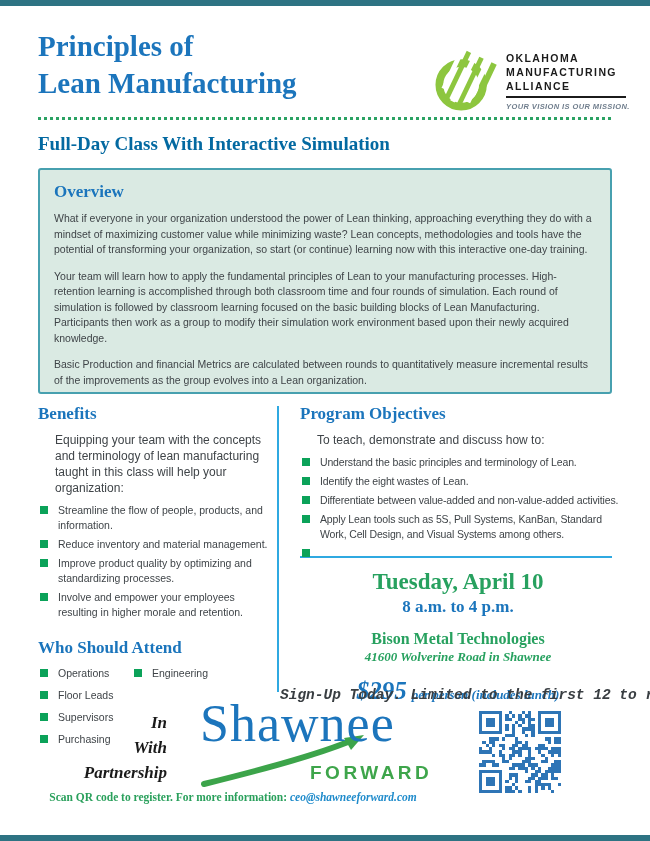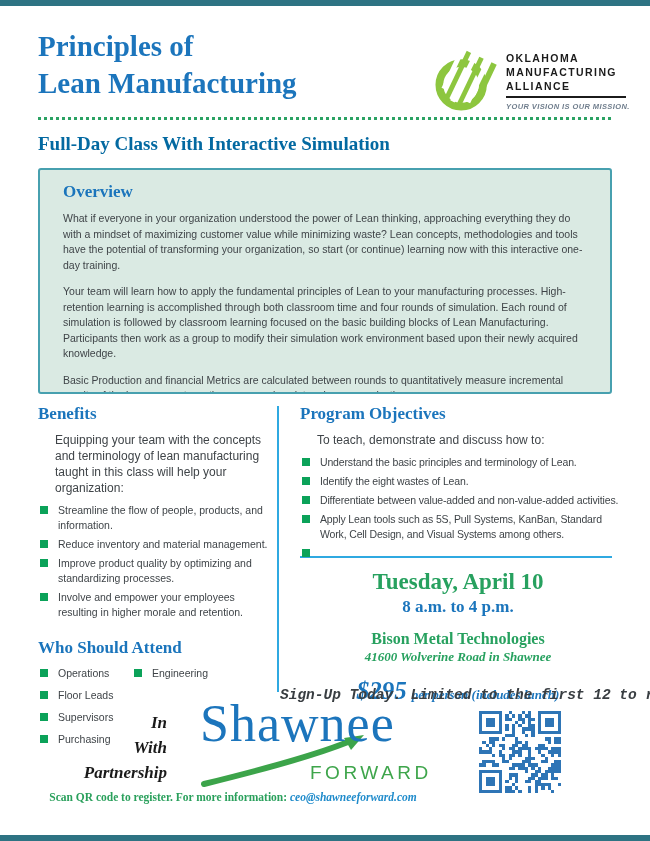--- a/index.html
+++ b/index.html
@@ -31,21 +31,21 @@
   #subtitle{
     position:absolute;left:38px;top:133px;
     font-family:"Liberation Serif",serif;font-weight:bold;
     font-size:19px;color:#0369a1;
   }
 
   
   #overview-box{
     position:absolute;left:38px;top:168px;width:574px;height:226px;
     box-sizing:border-box;background:#DAEAE3;border:2px solid #47A0AF;border-radius:3px;
-    padding:12px 23px;overflow:hidden;
+    padding:12px 14px;overflow:hidden;
   }
   #overview-box h3{
     margin:0 0 9px 0;font-family:"Liberation Serif",serif;font-weight:bold;
     font-size:17px;color:#1B75BC;
   }
   #overview-box p{margin:0 0 11px 0;font-size:10.5px;line-height:15.5px;color:#3F4448;}
 
   
   #benefits-col{position:absolute;left:38px;top:404px;width:236px;}
   #objectives-col{position:absolute;left:300px;top:404px;width:320px;}
@@ -92,21 +92,21 @@
     font-size:17px;line-height:25px;color:#1A1A1A;
   }
   #shawnee-logo{position:absolute;left:198px;top:700px;width:232px;height:92px;}
   #shawnee-word{
     position:absolute;left:2px;top:-6px;
     font-family:"Liberation Serif",serif;font-size:52px;letter-spacing:1px;color:#1C75BC;
   }
   #shawnee-swoosh{position:absolute;left:0;top:0;}
   #forward-word{
     position:absolute;left:112px;top:62px;
-    font-size:19px;letter-spacing:3.5px;color:#3EA54B;font-family:"Liberation Sans",sans-serif;
+    font-size:19px;letter-spacing:3.5px;color:#3EA54B;font-family:"Liberation Sans",sans-serif;font-weight:bold;
   }
   #qr-code{position:absolute;left:479px;top:711px;width:82px;height:82px;}
 
   #footer-line{
     position:absolute;left:38px;top:791px;width:390px;text-align:center;
     font-family:"Liberation Serif",serif;font-weight:bold;font-size:11.5px;color:#2AA05C;
   }
   #footer-email{font-style:italic;color:#1F8BCB;}
 </style>
 </head>

